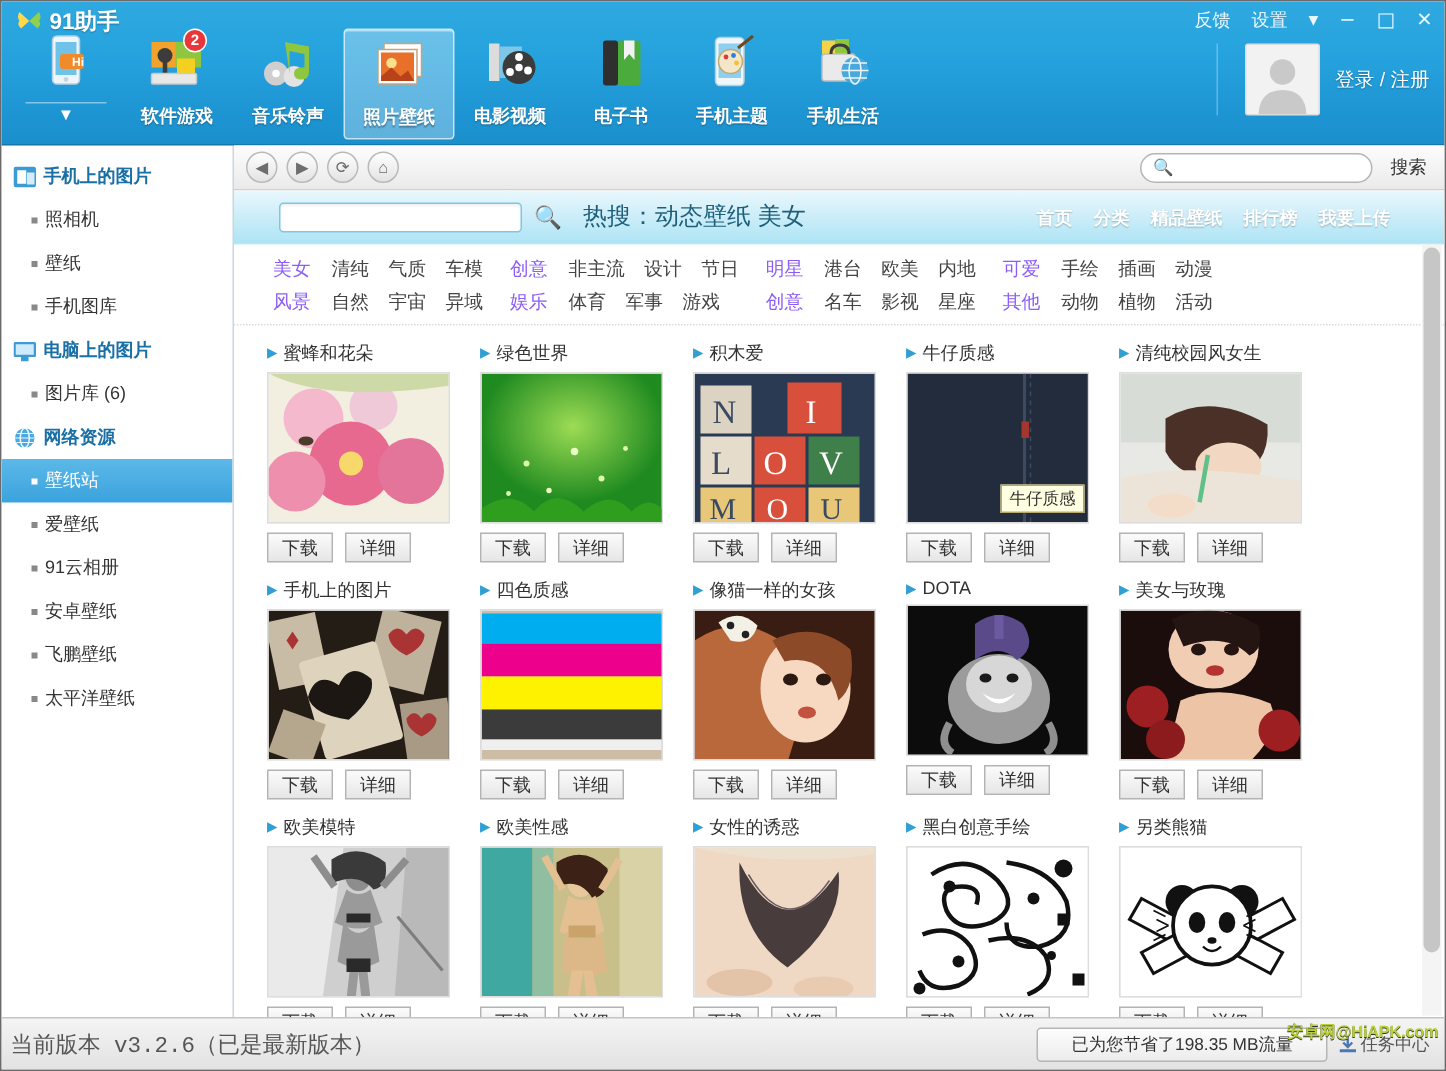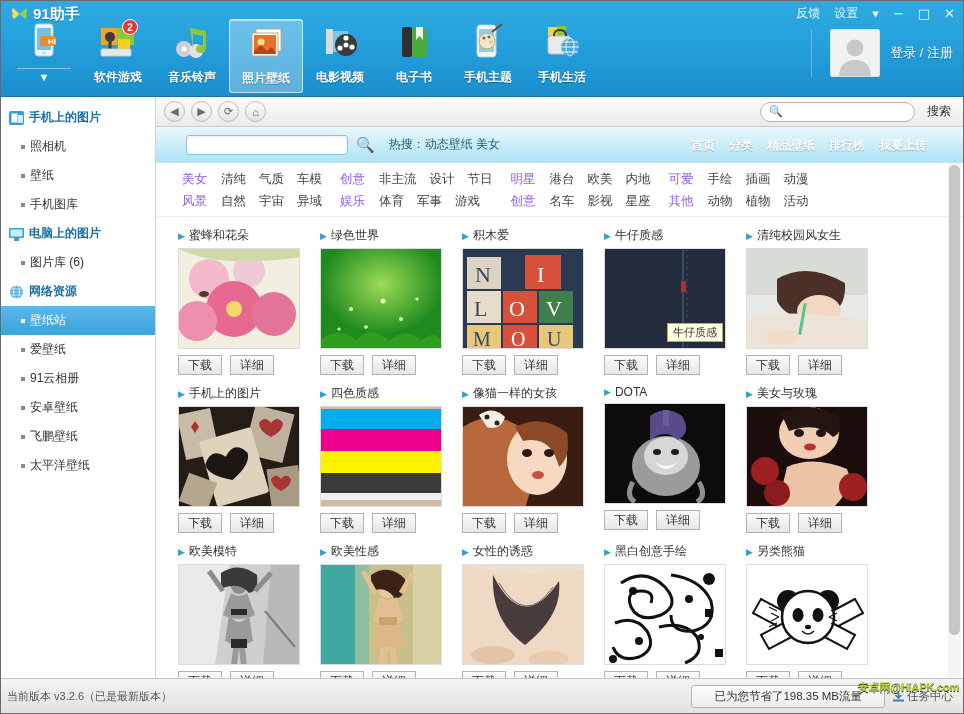--- a/index.html
+++ b/index.html
@@ -163,21 +163,21 @@
     width: 162px; height: 20px; background: #fff;
     border: 1px solid #7fc6e0; border-radius: 3px;
     box-shadow: inset 0 1px 2px rgba(0,0,0,.07);
   }
   .sbox input {
     width: 100%; height: 100%; border: 0; outline: 0;
     background: transparent; padding: 0 6px; font-size: 12px;
     font-family: "Liberation Sans", sans-serif;
   }
   .s-mag { margin-left: 8px; color: #5a5a5a; font-size: 15px; }
-  .hot { margin-left: 14px; font-size: 12px; color: #1d5f7a; }
+  .hot { margin-left: 14px; font-size: 16px; color: #1d5f7a; }
   .site-tabs {
     position: absolute; right: 22px; top: 0; height: 36px;
     display: flex; align-items: center; gap: 14px;
     padding: 17px 14px;
   }
   .site-tabs a { color: #ffffff; font-size: 12px; font-weight: bold;
     text-shadow: 0 1px 1px rgba(0,0,0,.25); text-decoration: none; }
 
   .cats {
     padding: 8px 0 6px 26px; display: flex; gap: 0px;
@@ -225,21 +225,21 @@
     background: #c6c6c6; border-radius: 6px;
   }
 
   
   .status {
     position: absolute; left: 0; right: 0; bottom: 0; height: 35px;
     background: linear-gradient(to bottom,#f4f4f4,#e2e2e2);
     border-top: 1px solid #c4c4c4;
     display: flex; align-items: center; padding: 0 6px;
   }
-  .ver { font-size: 11px; color: #555; }
+  .ver { font-size: 15px; color: #555; font-family: Liberation Mono, monospace; }
   .st-spacer { flex: 1; }
   .saved {
     border: 1px solid #b6b6b6; border-radius: 3px;
     background: linear-gradient(to bottom,#fdfdfd,#ececec);
     font-size: 11.5px; color: #333; padding: 3px 22px; margin-right: 8px;
   }
   .task {
     font-size: 11.5px; color: #555; display: flex; align-items: center; gap: 3px;
     padding-right: 4px;
   }

